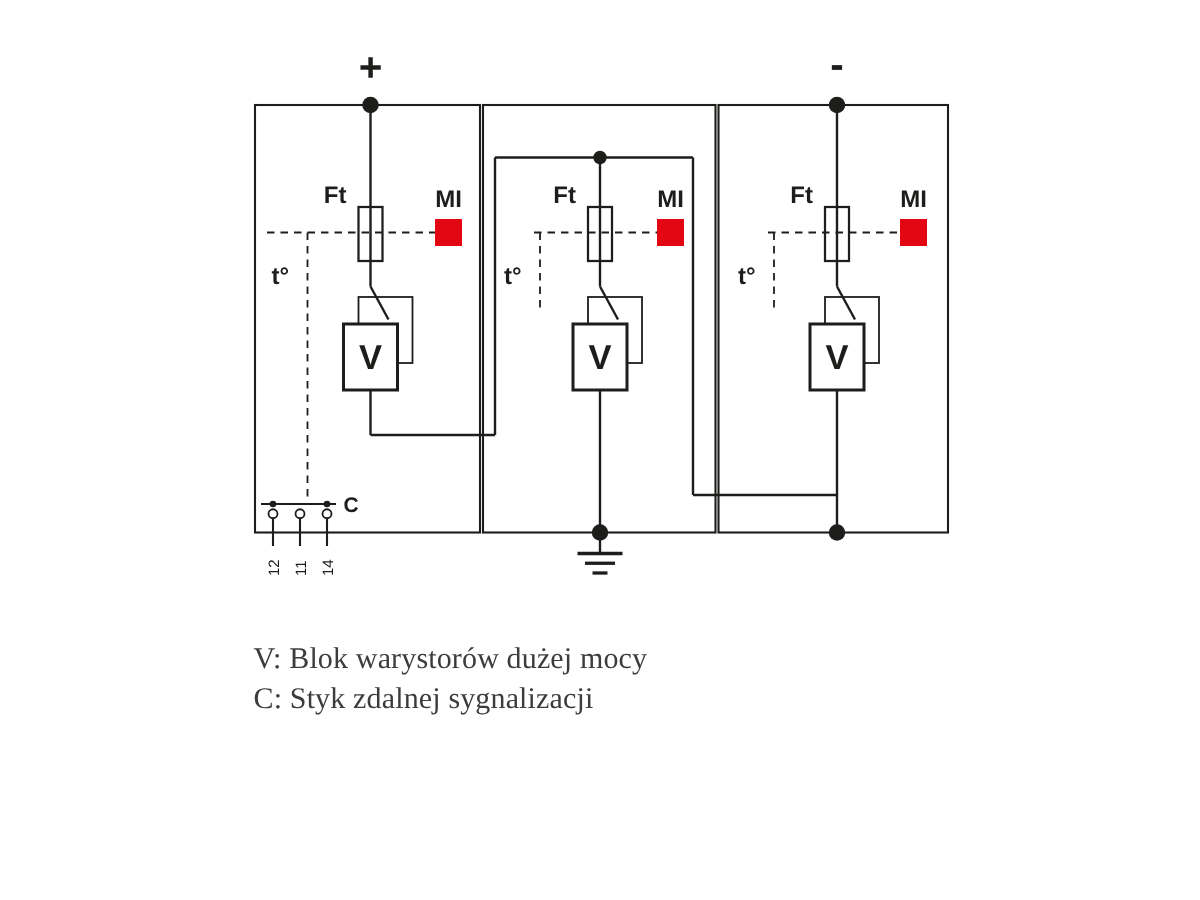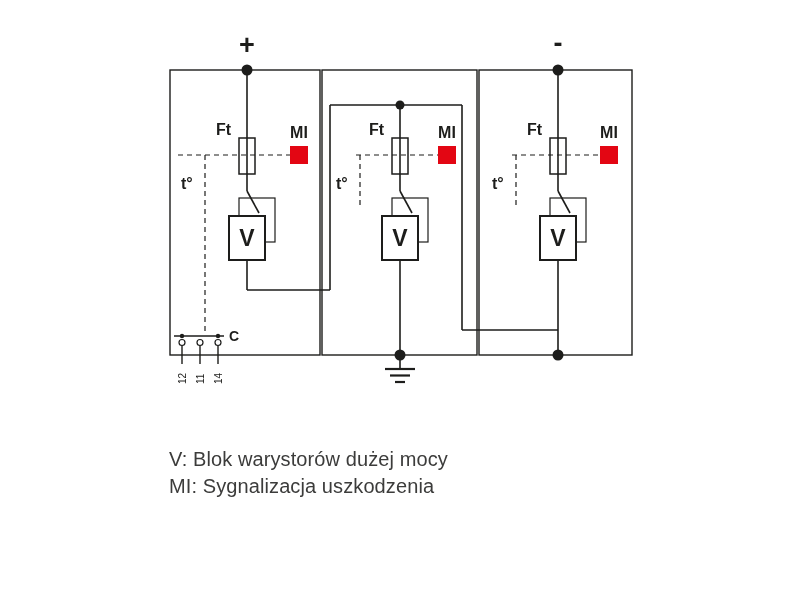--- a/index.html
+++ b/index.html
@@ -18,22 +18,22 @@
   .boxline{stroke:#1d1d1b;stroke-width:1.4;fill:none;}
   .dash{stroke:#1d1d1b;stroke-width:1.2;fill:none;stroke-dasharray:5 4;}
   .dot{fill:#1d1d1b;stroke:none;}
   .fuse{stroke:#1d1d1b;stroke-width:1.5;fill:none;}
   .vbox{stroke:#1d1d1b;stroke-width:2;fill:#ffffff;}
   .backbox{stroke:#1d1d1b;stroke-width:1.2;fill:none;}
   .gnd{stroke:#1d1d1b;stroke-width:2.2;fill:none;}
   .contact{stroke:#1d1d1b;stroke-width:1.4;fill:none;}
   .term-circle{stroke:#1d1d1b;stroke-width:1.2;fill:#ffffff;}
   .legend{
-    position:absolute;left:169px;top:446px;color:#3c3c3b;
-    font-size:20px;line-height:26.5px;letter-spacing:0.1px;white-space:nowrap;
+    position:absolute;left:169px;top:426px;color:#3c3c3b;
+    font-size:20px;line-height:26.5px;letter-spacing:0.1px;white-space:nowrap;font-family:Liberation Serif, serif;
   }
 </style>
 </head>
 <body>
 
 <div class="canvas">
 
   <svg width="800" height="420" viewBox="0 0 800 420">
 
     <rect class="boxline" x="170" y="70" width="150" height="285"></rect>
@@ -136,16 +136,16 @@
       <text class="t-c" x="229" y="341" text-anchor="start">C</text>
       <text class="t-tiny" transform="translate(186,384) rotate(-90)">12</text>
       <text class="t-tiny" transform="translate(204,384) rotate(-90)">11</text>
       <text class="t-tiny" transform="translate(222,384) rotate(-90)">14</text>
     </g>
 
   </svg>
 
   <div class="legend">
     <div>V: Blok warystorów dużej mocy</div>
-    <div>MI: Sygnalizacja uszkodzenia</div>
+    <div>C: Styk zdalnej sygnalizacji</div>
   </div>
 
 </div>
 
 </body></html>

